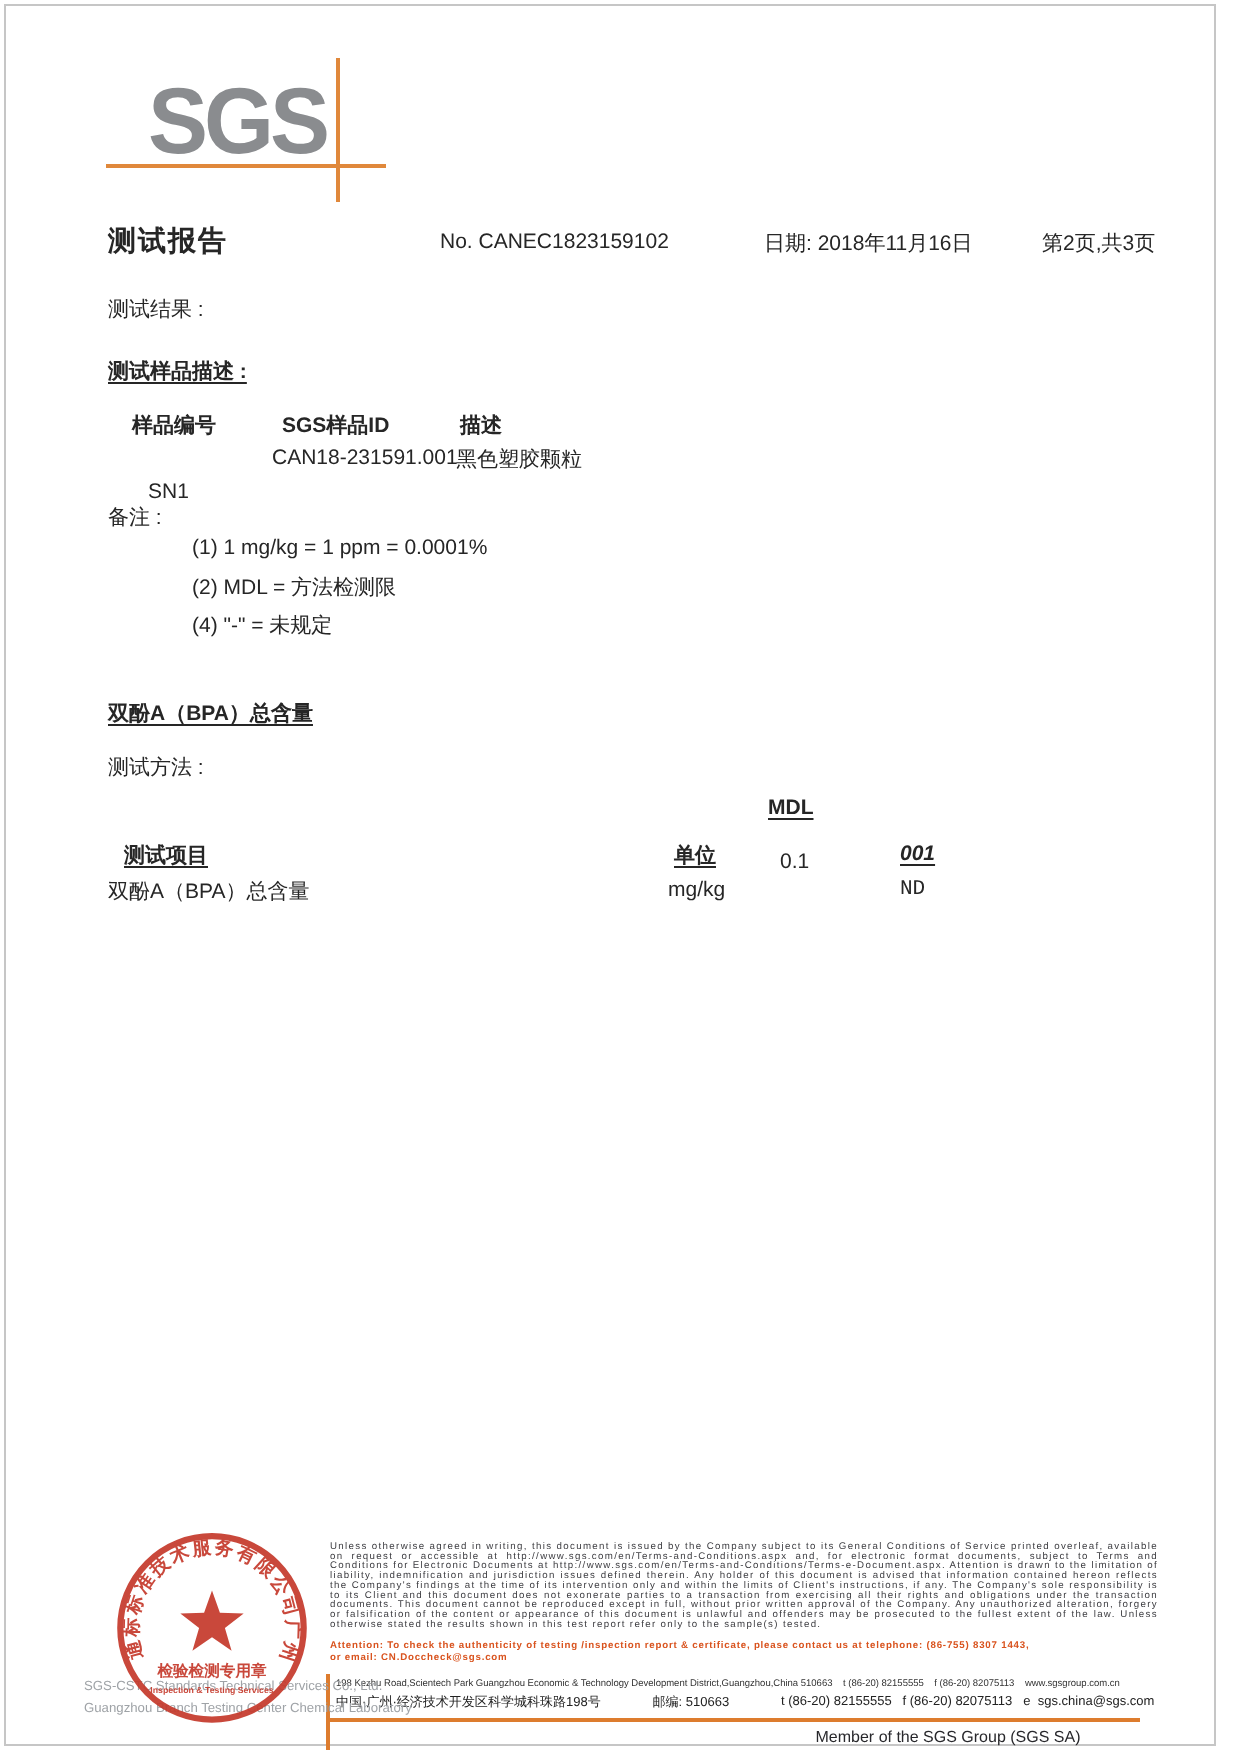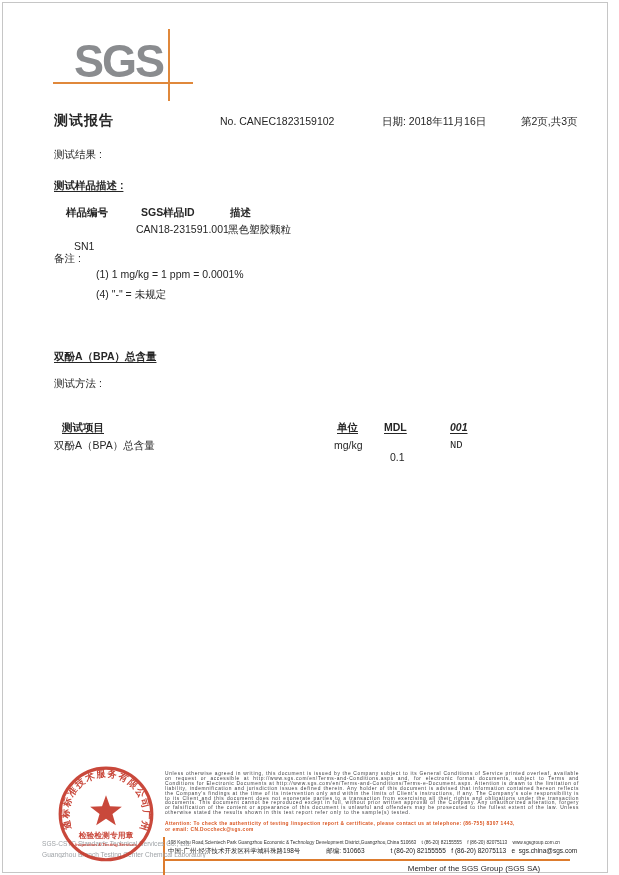--- a/index.html
+++ b/index.html
@@ -71,35 +71,36 @@
     <div>
       <div class="abs body-txt" style="left:74px;top:223px;margin-top:17px;">SN1</div>
       <div class="abs body-txt" style="left:136px;top:223px;">CAN18-231591.001</div>
       <div class="abs body-txt" style="left:228px;top:223px;">黑色塑胶颗粒</div>
     </div>
   </div>
 
   <div class="abs body-txt" style="left:54px;top:252px;">备注 :</div>
   <div class="abs body-txt" style="left:96px;top:265px;line-height:19.5px;">
     <div class="notes-item">(1) 1 mg/kg = 1 ppm = 0.0001%</div>
+    <div class="notes-item">(2) MDL = 方法检测限</div>
     <div class="notes-item">(4) "-" = 未规定</div>
   </div>
 
   <div class="abs body-txt b u" style="left:54px;top:350px;">双酚A（BPA）总含量</div>
   <div class="abs body-txt" style="left:54px;top:377px;">测试方法 :</div>
 
   <div>
     <div class="abs body-txt b u" style="left:62px;top:421px;">测试项目</div>
     <div class="abs body-txt b u" style="left:337px;top:421px;">单位</div>
-    <div class="abs body-txt b u" style="left:384px;top:421px;">MDL</div>
+    <div class="abs body-txt b u" style="left:384px;top:398px;">MDL</div>
     <div class="abs body-txt b u i" style="left:450px;top:421px;text-decoration:underline;">001</div>
     <div>
       <div class="abs body-txt" style="left:54px;top:439px;">双酚A（BPA）总含量</div>
       <div class="abs body-txt" style="left:334px;top:439px;">mg/kg</div>
-      <div class="abs body-txt" style="left:390px;top:451px;">0.1</div>
+      <div class="abs body-txt" style="left:390px;top:425px;">0.1</div>
       <div class="abs body-txt" style="left:450px;top:439px;font-family:Liberation Mono, monospace;">ND</div>
     </div>
   </div>
 
   <div class="company-wrap">
     <div class="company-inner">
       <span>SGS-CSTC Standards Technical Services Co., Ltd.</span>
       <span>Guangzhou Branch Testing Center Chemical Laboratory</span>
     </div>
   </div>

